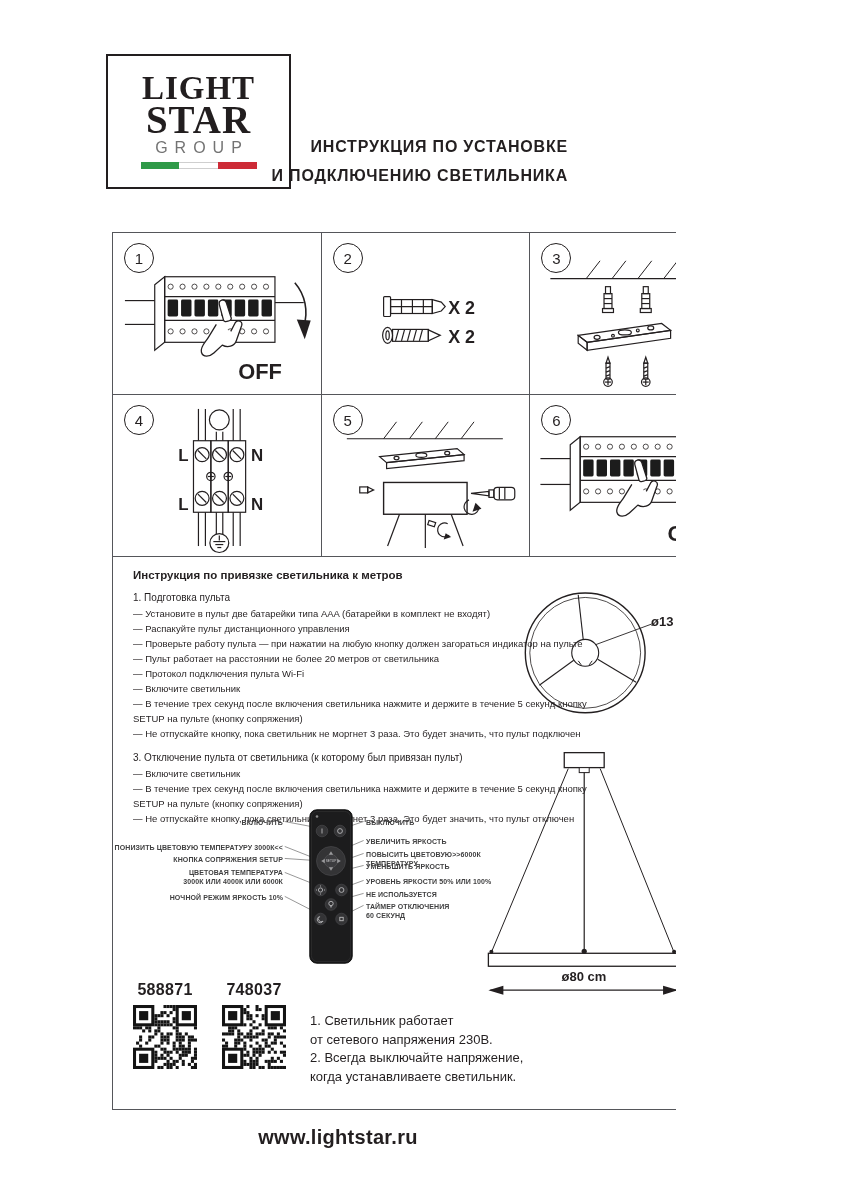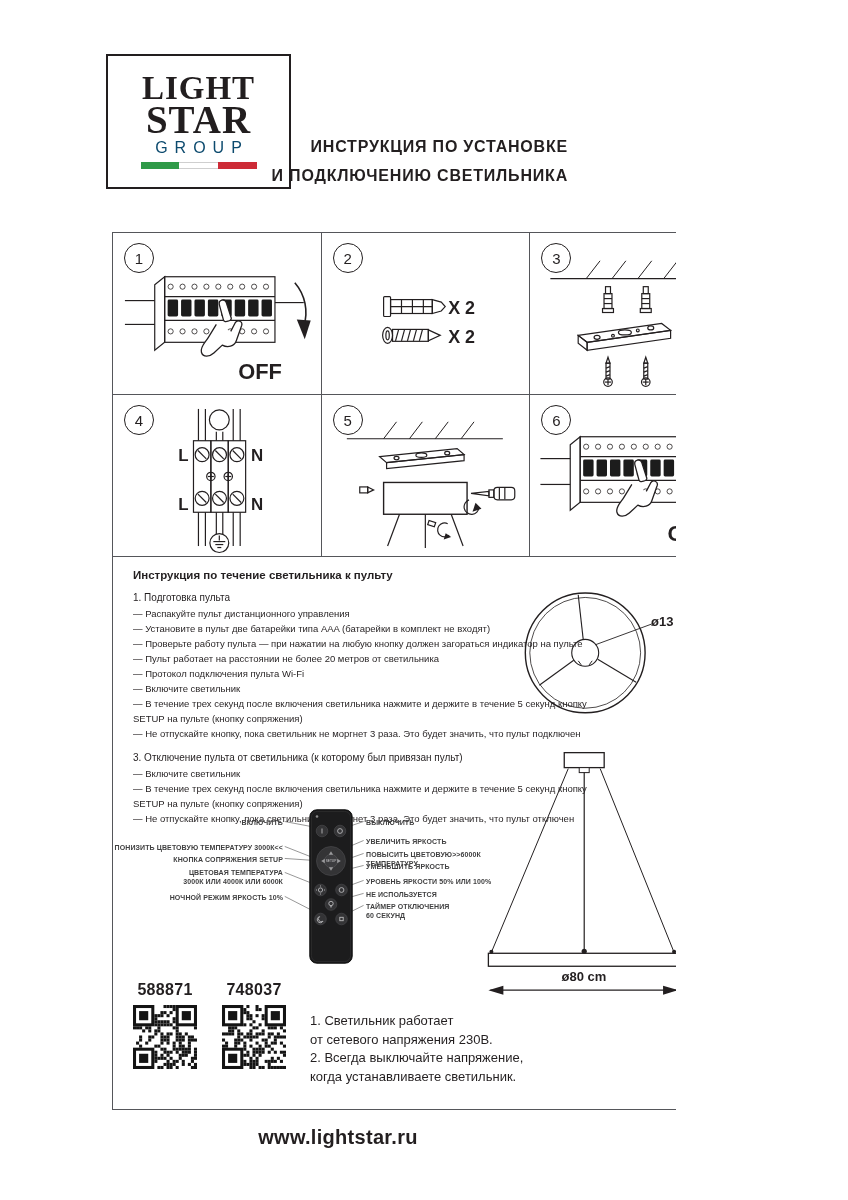--- a/index.html
+++ b/index.html
@@ -4,21 +4,21 @@
 <style>
   html,body{margin:0;padding:0;background:#fff;}
   .page{position:relative;width:676px;height:1200px;background:#fff;overflow:hidden;
         font-family:"Liberation Sans",sans-serif;color:#231f20;}
   
   .logo{position:absolute;left:106px;top:54px;width:181px;height:131px;border:2px solid #221e1f;
         display:flex;align-items:center;justify-content:center;background:#fff;}
   .logo-in{text-align:center;font-family:"Liberation Serif",serif;font-weight:bold;color:#221e1f;}
   .l1{font-size:33px;line-height:29px;letter-spacing:1px;}
   .l2{font-size:39px;line-height:34px;letter-spacing:1px;}
-  .l3{font-family:"Liberation Sans",sans-serif;font-weight:normal;font-size:16px;letter-spacing:7px;line-height:22px;margin-left:7px;color:#0c4a6e;}
+  .l3{font-family:"Liberation Sans",sans-serif;font-weight:normal;font-size:16px;letter-spacing:7px;line-height:22px;margin-left:7px;color:#737373;}
   .flag{width:116px;height:7px;margin:3px auto 0;display:flex;}
   .flag .fg{flex:1;background:#2f9a48;}
   .flag .fw{flex:1;background:#fff;border-top:1px solid #cfcfcf;border-bottom:1px solid #cfcfcf;box-sizing:border-box;}
   .flag .fr{flex:1;background:#cd2b37;}
   .hdr-small{position:absolute;right:108px;top:48px;text-align:right;font-weight:bold;font-size:21px;line-height:29px;letter-spacing:0.3px;}
   .hdr-big{position:absolute;right:108px;top:132px;text-align:right;font-weight:bold;font-size:16px;line-height:29px;letter-spacing:0.8px;}
   
   .frame{position:absolute;left:112px;top:232px;width:628px;height:878px;border:1.8px solid #55565a;box-sizing:border-box;}
   .grid{display:grid;grid-template-columns:1fr 1fr 1fr;grid-auto-rows:162px;}
   .cell{position:relative;border-right:1.5px solid #55565a;border-bottom:1.5px solid #55565a;}
@@ -411,24 +411,24 @@
           <line x1="225" y1="295" x2="251" y2="284"></line>
           <line x1="231" y1="304" x2="251" y2="297"></line>
           <line x1="227" y1="315" x2="251" y2="309"></line>
           <line x1="229" y1="332" x2="251" y2="324"></line>
           <line x1="219" y1="346" x2="251" y2="337"></line>
           <line x1="229" y1="360" x2="251" y2="349"></line>
         </g>
       </svg>
 
       <div class="pairing">
-        <div class="p-title">Инструкция по течение светильника к пульту</div>
+        <div class="p-title">Инструкция по привязке светильника к метров</div>
         <div class="p-head">1. Подготовка пульта</div>
+        <div class="p-item">— Установите в пульт две батарейки типа AAA (батарейки в комплект не входят)</div>
         <div class="p-item">— Распакуйте пульт дистанционного управления</div>
-        <div class="p-item">— Установите в пульт две батарейки типа AAA (батарейки в комплект не входят)</div>
         <div class="p-item">— Проверьте работу пульта — при нажатии на любую кнопку должен загораться индикатор на пульте</div>
         <div class="p-item">— Пульт работает на расстоянии не более 20 метров от светильника</div>
         <div class="p-item">— Протокол подключения пульта Wi-Fi</div>
         <div class="p-item">— Включите светильник</div>
         <div class="p-item">— В течение трех секунд после включения светильника нажмите и держите в течение 5 секунд кнопку
 SETUP на пульте (кнопку сопряжения)</div>
         <div class="p-item">— Не отпускайте кнопку, пока светильник не моргнет 3 раза. Это будет значить, что пульт подключен</div>
         <div class="p-head">3. Отключение пульта от светильника (к которому был привязан пульт)</div>
         <div class="p-item">— Включите светильник</div>
         <div class="p-item">— В течение трех секунд после включения светильника нажмите и держите в течение 5 секунд кнопку

